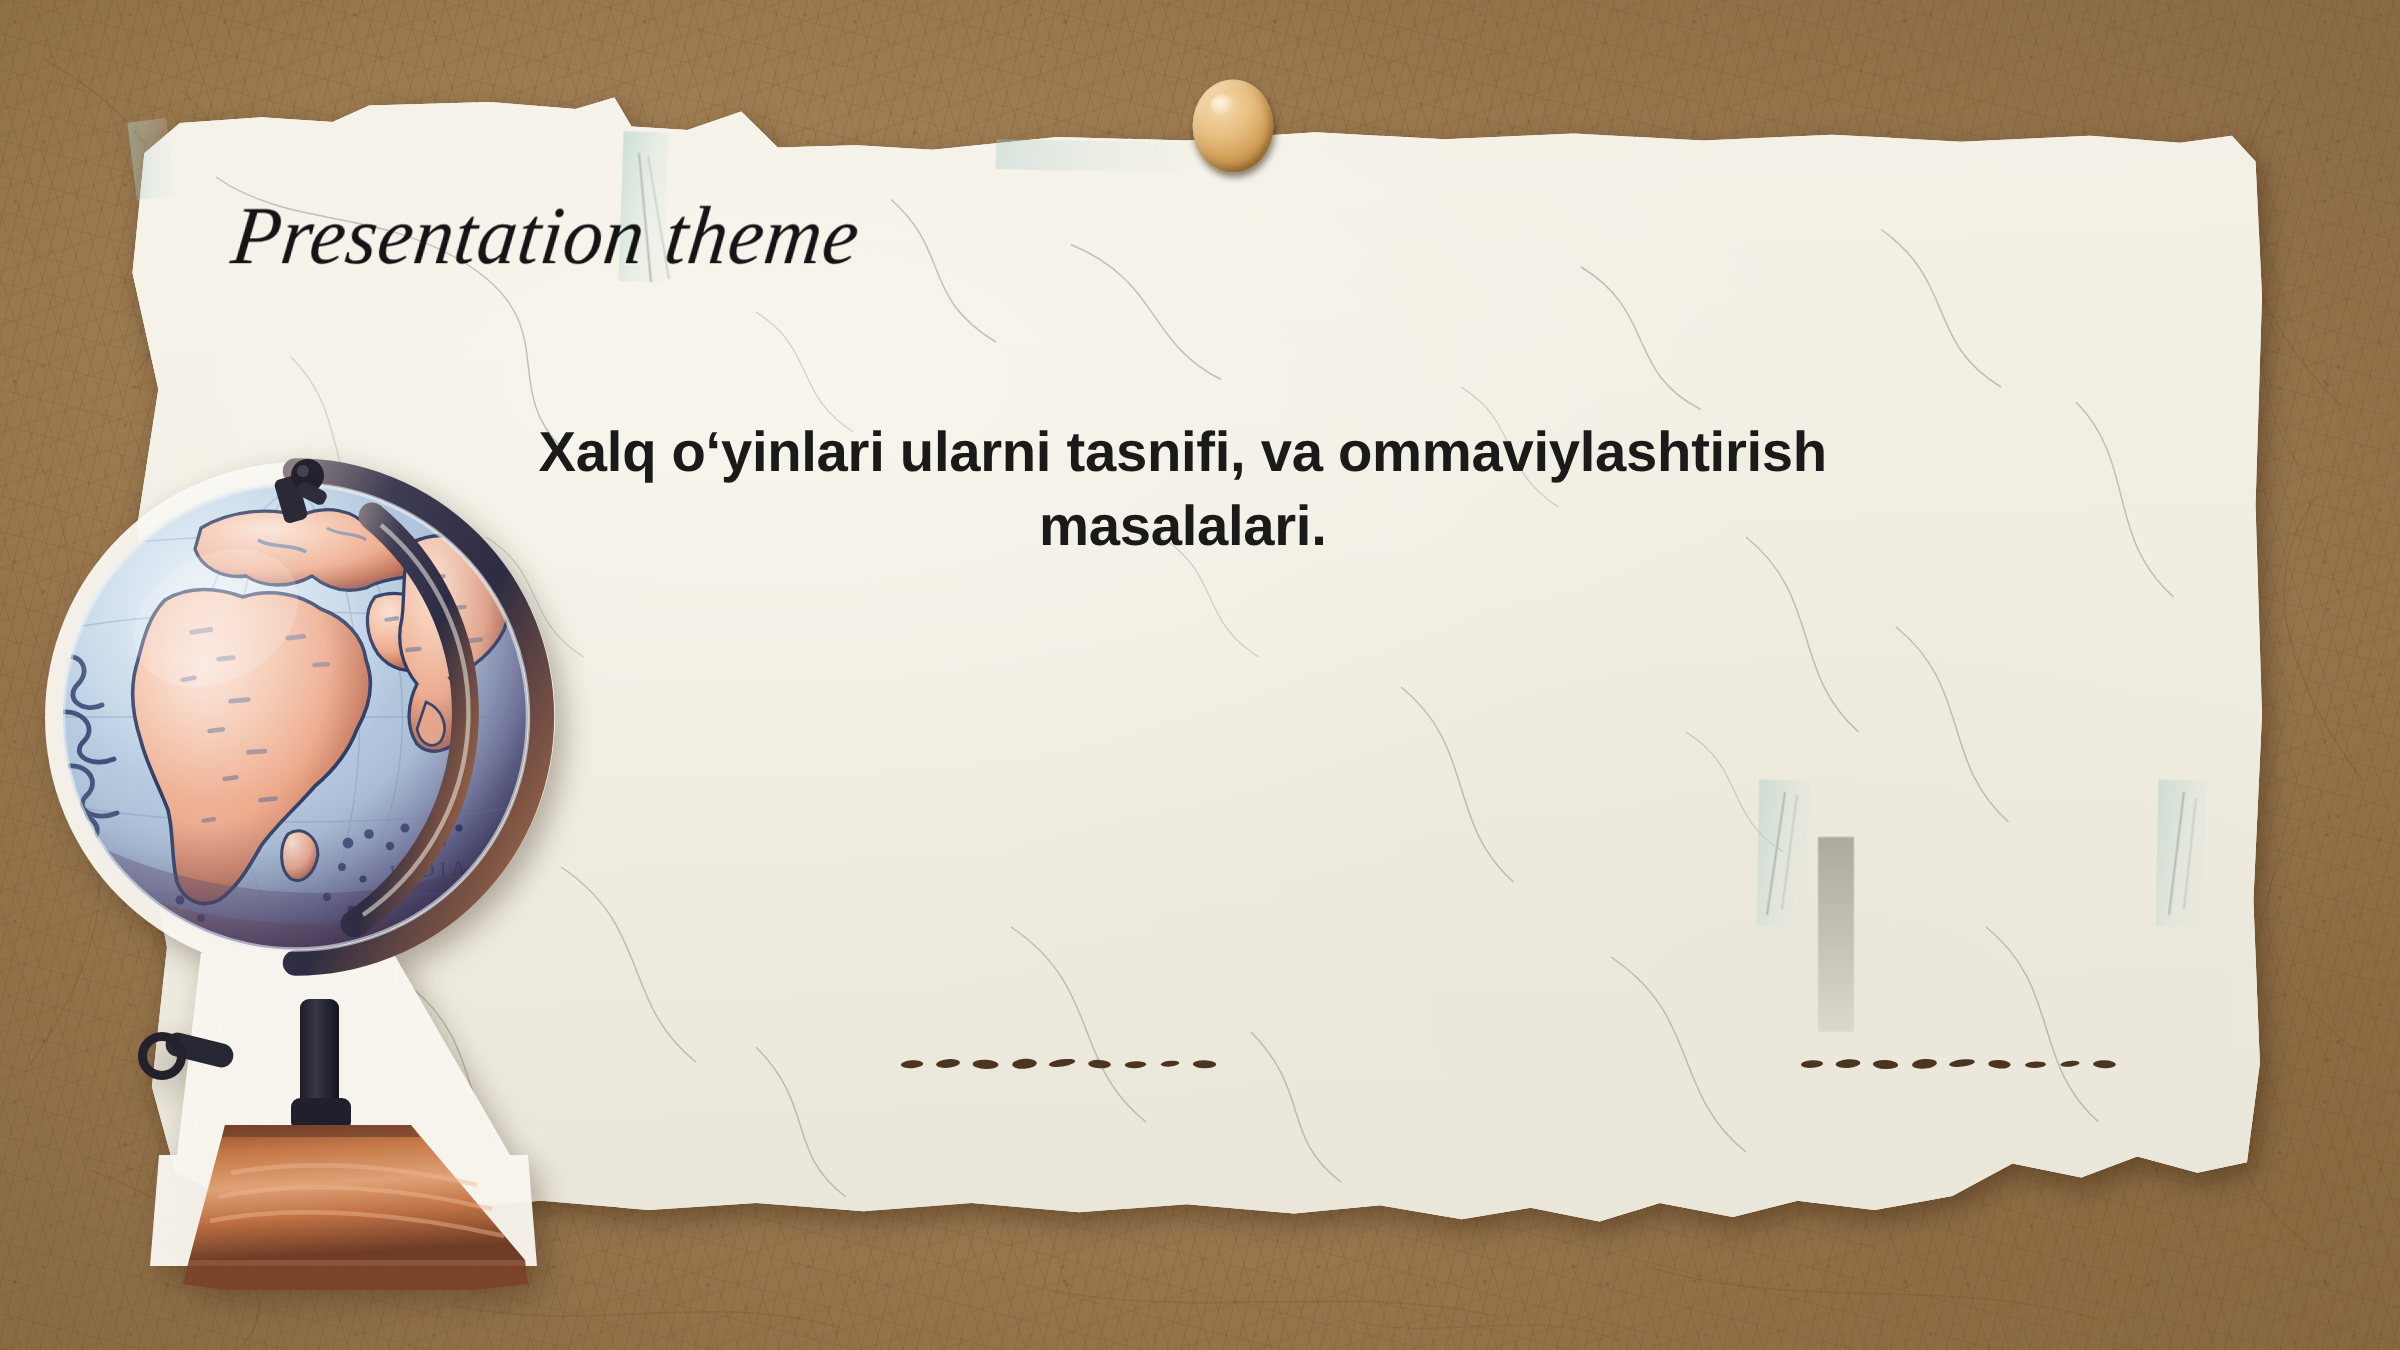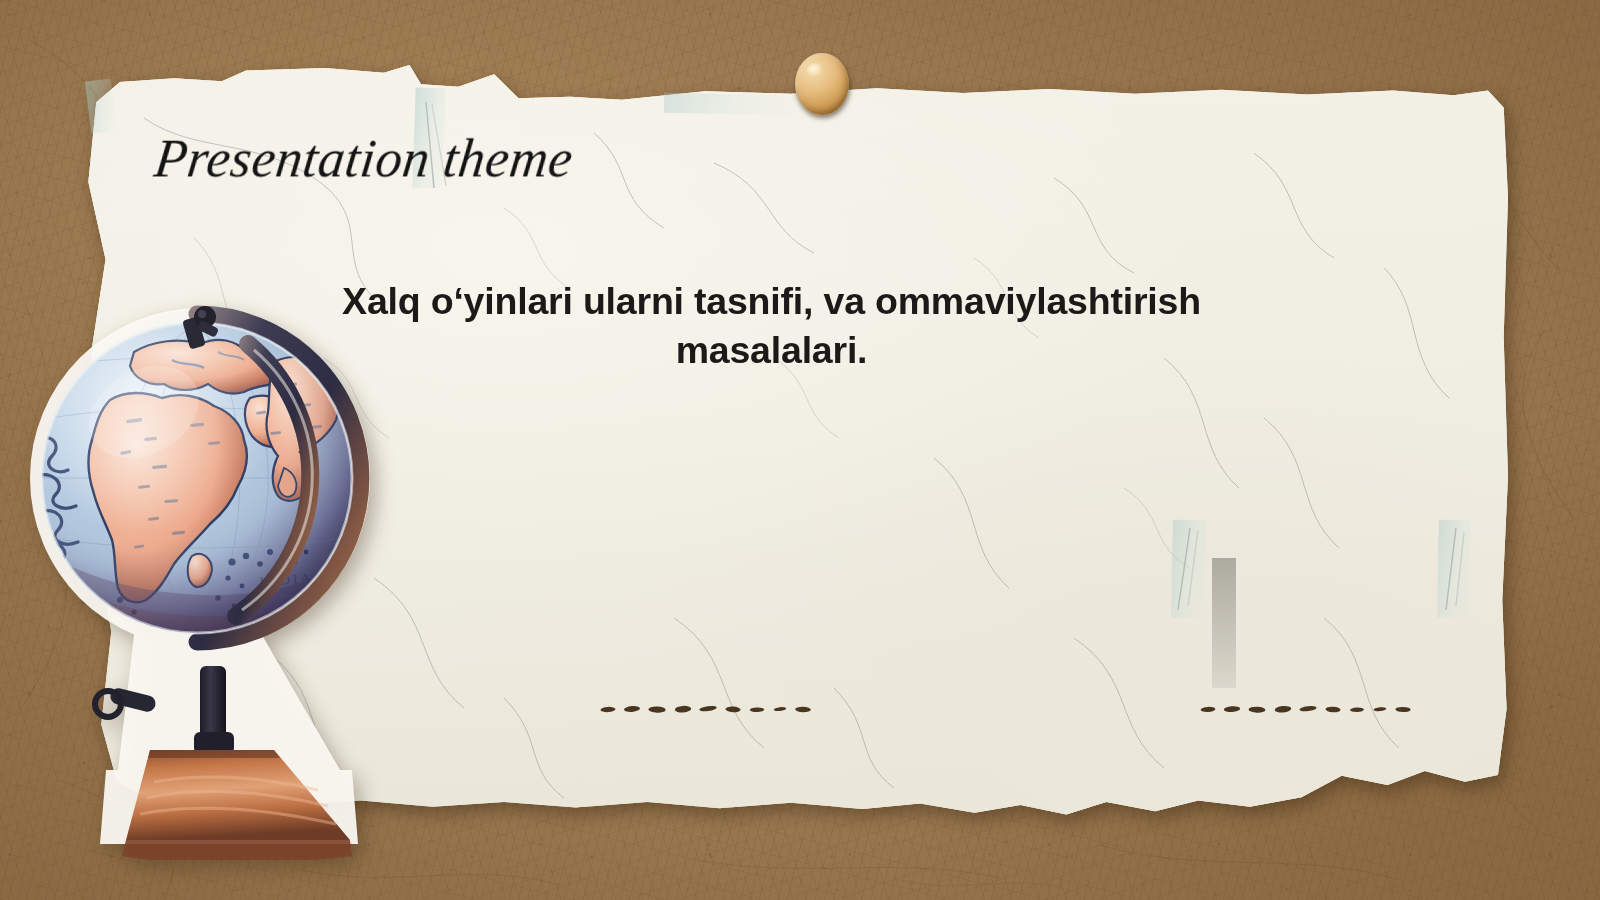--- a/index.html
+++ b/index.html
@@ -114,21 +114,21 @@
     font-family:"Liberation Serif", serif;
     font-style:italic; font-weight:400;
     font-size:53px; line-height:1;
     letter-spacing:.5px;
     color:#141414;
     transform:skewX(-7deg) scaleY(1.04);
     text-shadow:0 1px 0 rgba(255,255,255,.35);
     white-space:nowrap;
   }
   #slide-title{
-    position:absolute; left:279px; top:277px; width:985px;
+    position:absolute; left:296px; top:277px; width:985px;
     text-align:center;
     font-size:37.5px; font-weight:700; line-height:1.3;
     letter-spacing:-.2px;
     color:#1c1a18;
   }
 
   
   .dash-rule{ position:absolute; pointer-events:none; }
 
   

